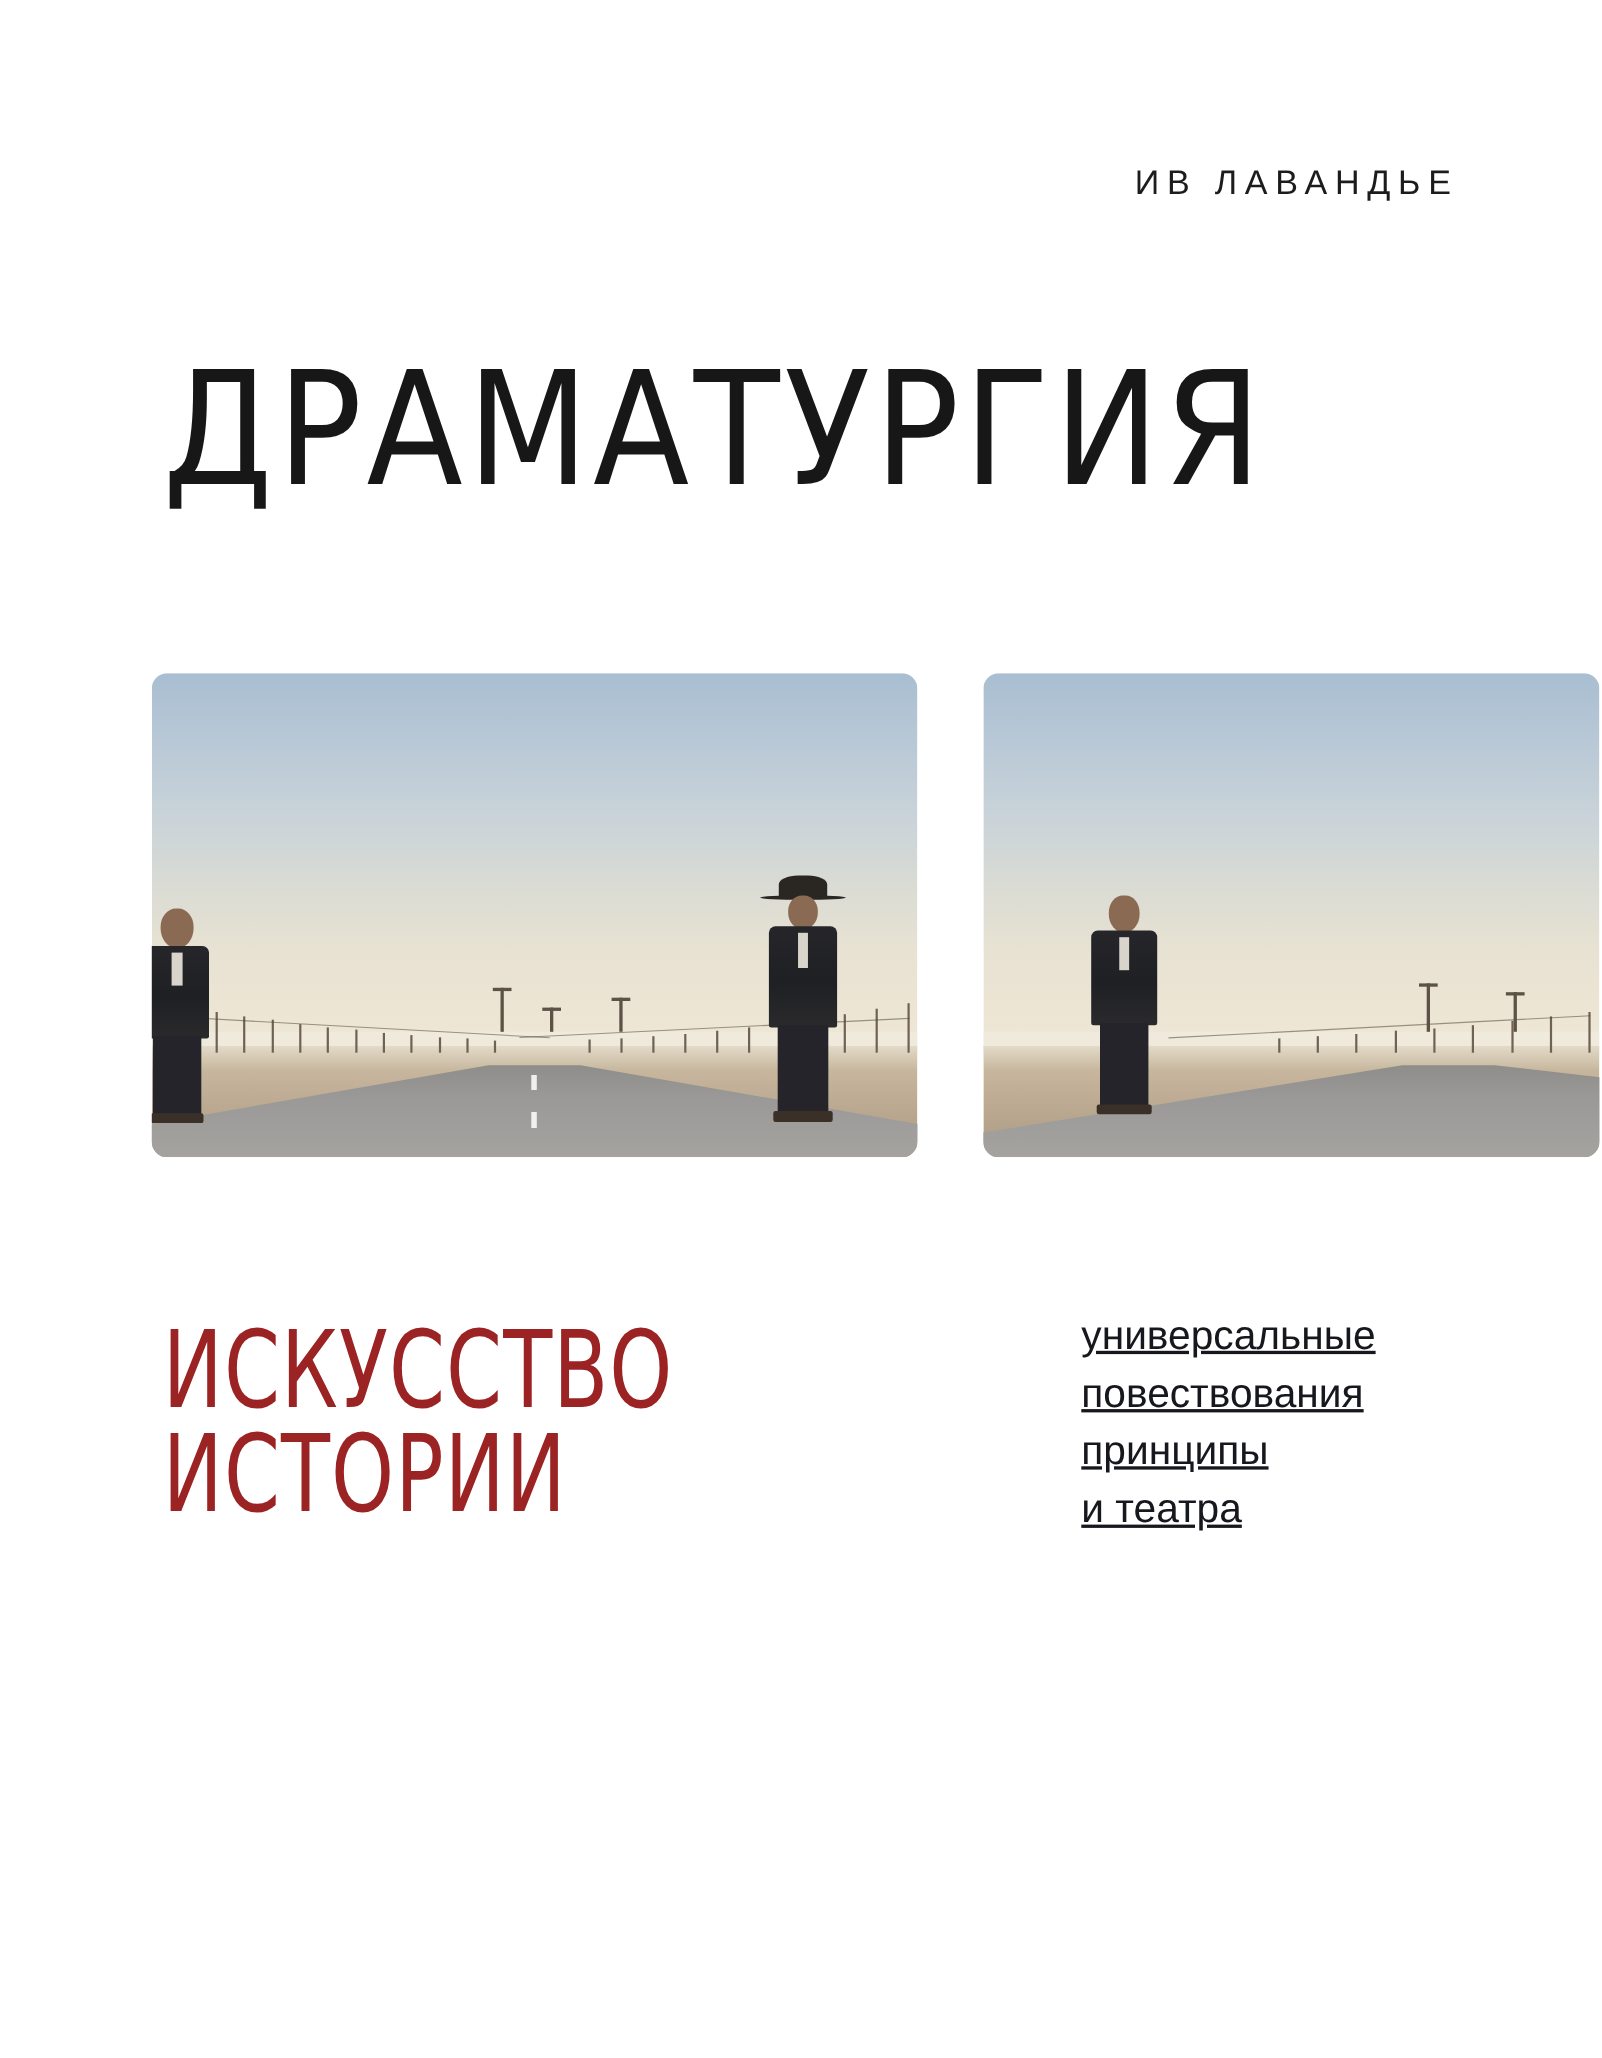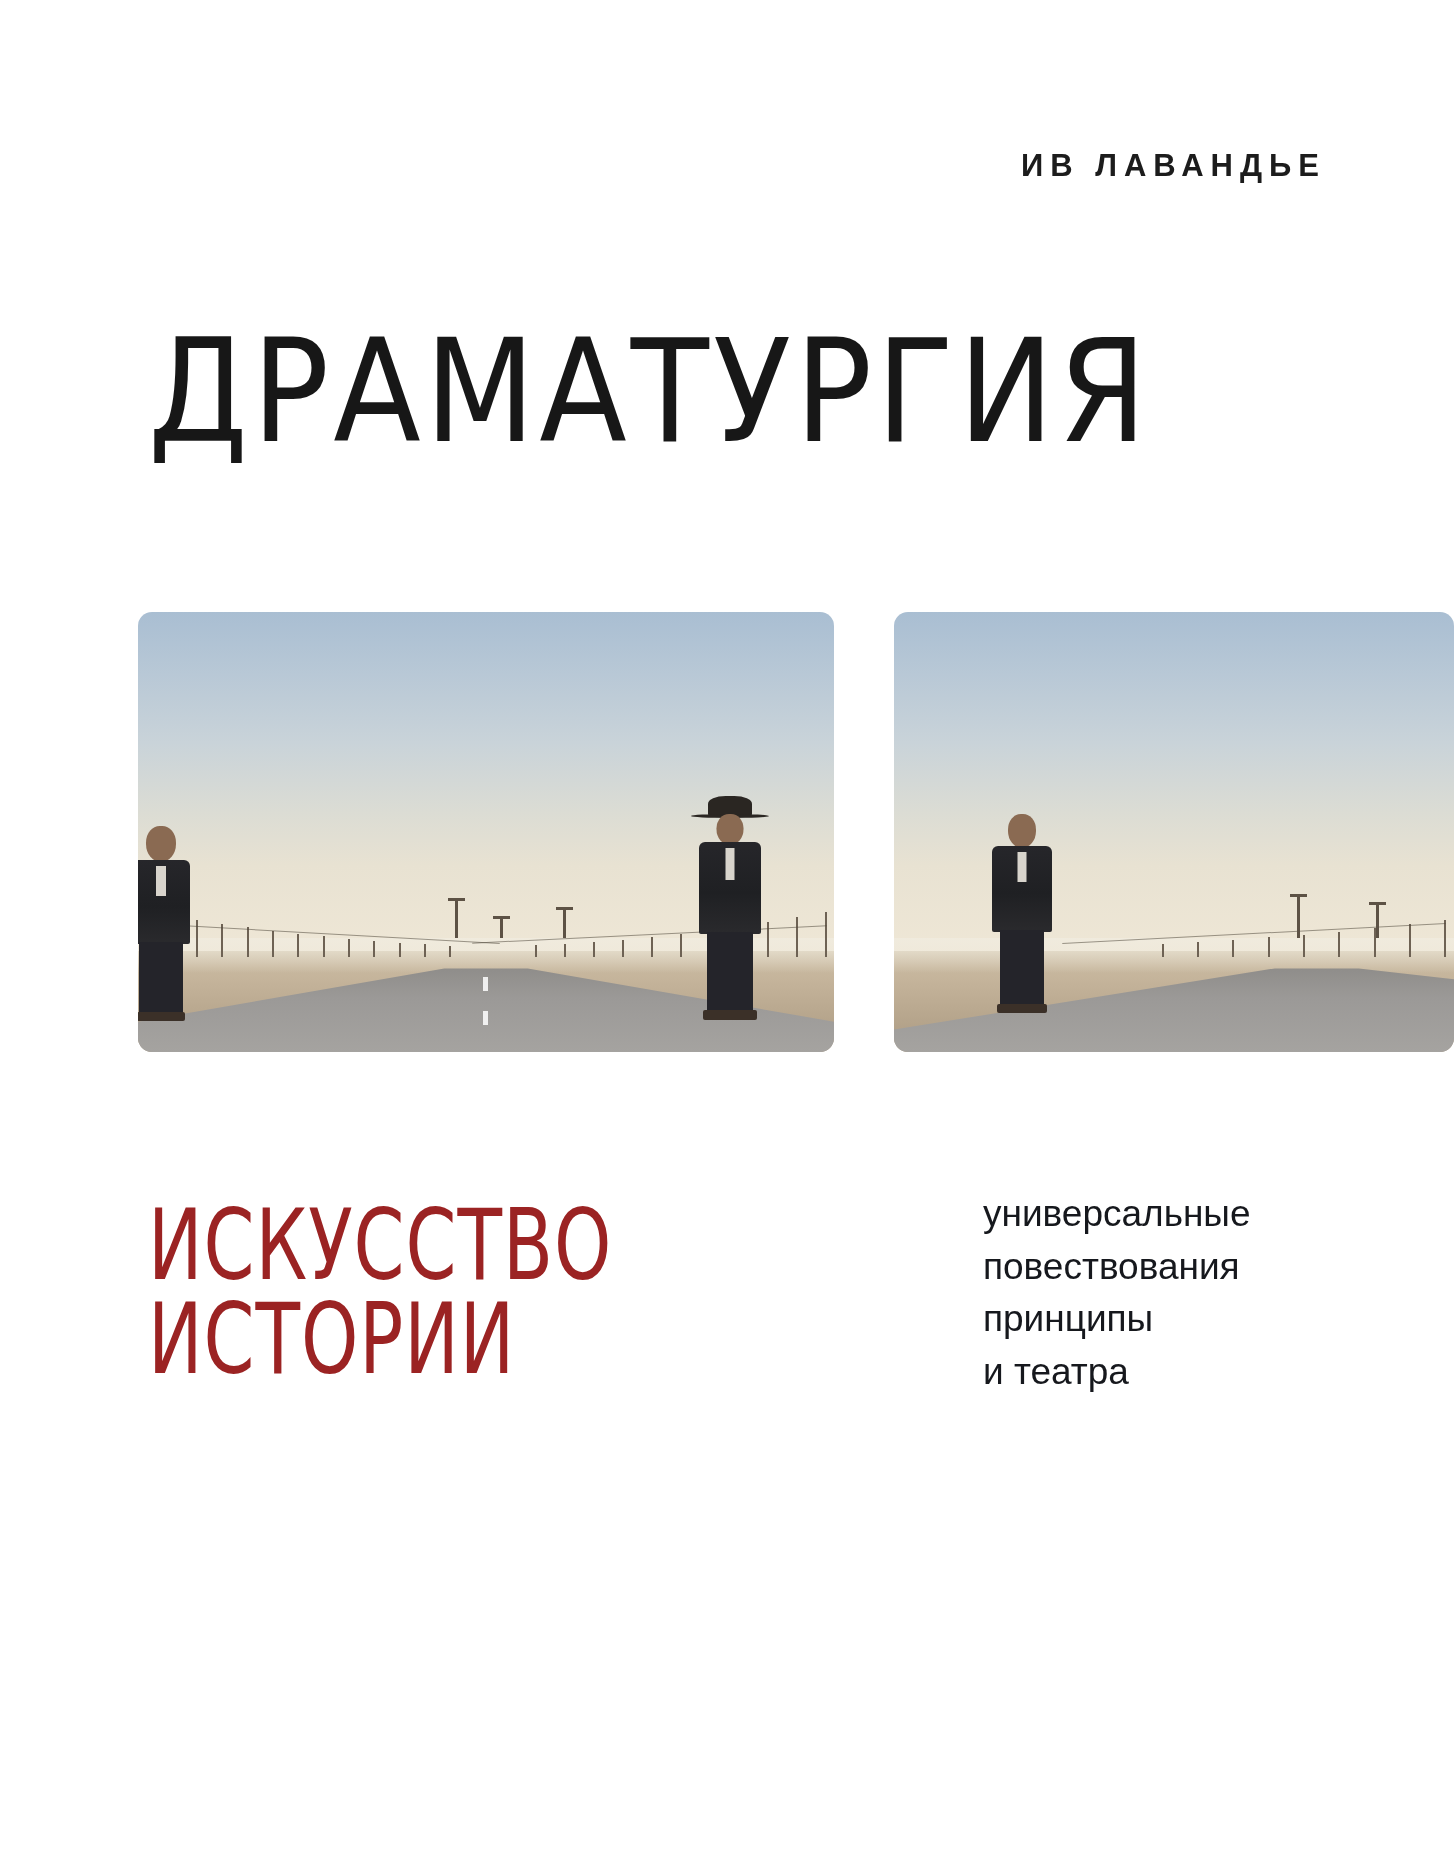--- a/index.html
+++ b/index.html
@@ -23,21 +23,21 @@
   }
 
   
   .author {
     position: absolute;
     right: 130px;
     top: 148px;
     font-size: 31px;
     letter-spacing: 7px;
     color: #1c1c1c;
-    font-weight: 700;
+    font-weight: 400;
     text-transform: uppercase;
     white-space: nowrap;
   }
 
   
   .title {
     position: absolute;
     left: 148px;
     top: 320px;
     font-size: 128px;
@@ -236,21 +236,21 @@
   .subtitle {
     position: absolute;
     left: 983px;
     top: 1188px;
     width: 420px;
     color: #16181d;
     font-size: 37px;
     line-height: 1.42;
     font-weight: 400;
   }
-  .subtitle div { white-space: nowrap; }
+  .subtitle div { white-space: nowrap; text-decoration: underline; }
 </style>
 </head>
 <body>
 
 <div class="cover">
 
   <div class="author">ИВ ЛАВАНДЬЕ</div>
 
   <div class="title">ДРАМАТУРГИЯ</div>
 

